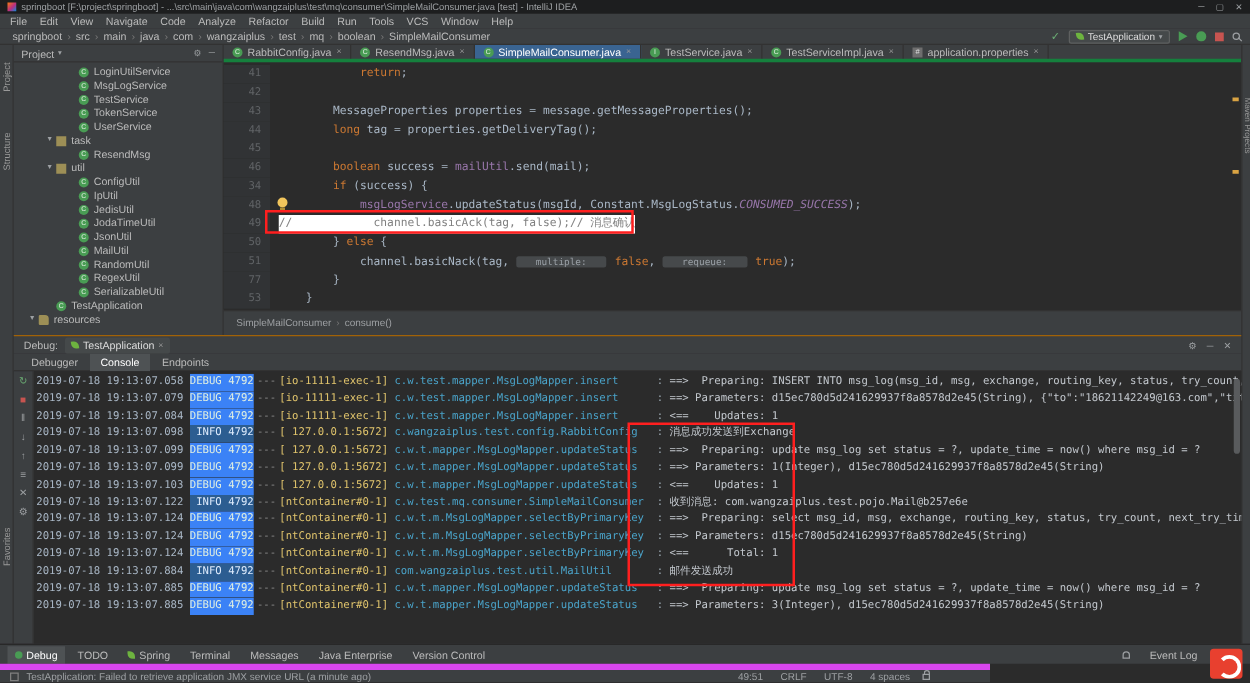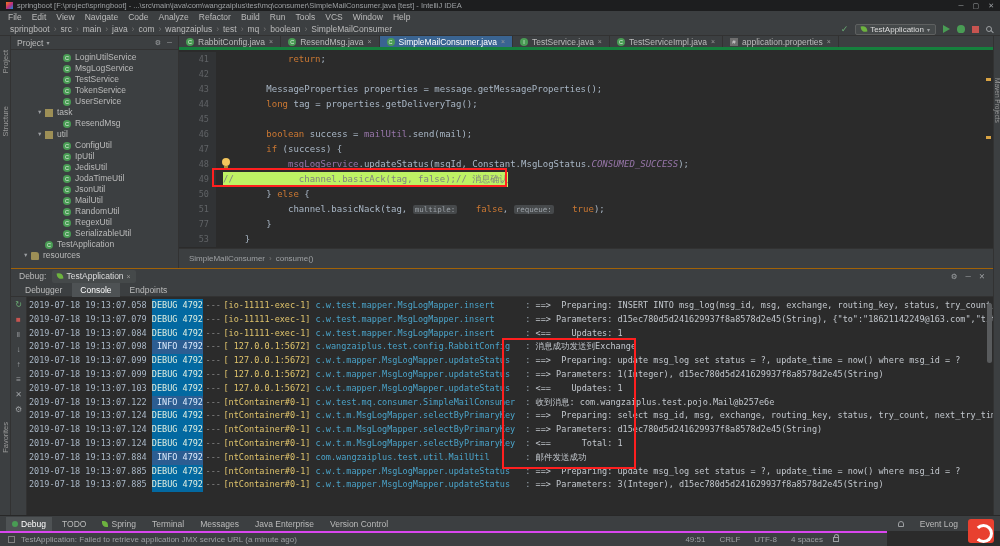--- a/index.html
+++ b/index.html
@@ -66,24 +66,24 @@
   .etab.active{background:#3a6491;color:#fff}
   .etab .tw-icon{margin-right:0}
   .tclose{font-size:7px;color:#999}
 
   
   #code{position:absolute;left:179px;top:50px;width:814px;height:198px;background:#2b2b2b;overflow:hidden;padding-top:2px}
   .crow{display:flex;height:15px;font:9px/15px "DejaVu Sans Mono",monospace}
   .gut{width:37px;flex:none;background:#313335;color:#606366;text-align:right;padding-right:7px;font-size:8.5px}
   .src{padding-left:7px;white-space:pre;color:#a9b7c6;overflow:hidden}
   .seg{display:inline-block;white-space:pre}
-  .crow.row-sel .seg{background:#bef264}
+  .crow.row-sel .seg{background:#ffffff}
   .c-d{color:#a9b7c6}.c-kw{color:#cc7832}.c-f{color:#9876aa}
   .c-cn{color:#9876aa;font-style:italic}.c-com{color:#808080}
-  .c-h{background:#46494b;color:#9aa0a6;border-radius:2px;font-size:7.5px;padding:0 2px;margin-right:13px}
+  .c-h{background:#46494b;color:#9aa0a6;border-radius:2px;font-size:7.5px;padding:0 16px;margin-right:1px}
   #bulb{position:absolute;left:222px;top:158px;width:8px;height:8px;border-radius:50%;background:#f2c55c;z-index:6}
   #bulb::after{content:"";position:absolute;left:2px;bottom:-2px;width:4px;height:2px;background:#b08d33}
 
   
   #ecrumbs{position:absolute;left:179px;top:248px;width:814px;height:20px;background:#3c3f41;border-top:1px solid #323232;display:flex;align-items:center;padding-left:10px;font-size:8px;color:#9da0a3}
 
   
   #dhead{position:absolute;left:11px;top:268px;width:982px;height:15px;background:#3c3f41;border-top:1px solid #a16207;display:flex;align-items:center;gap:6px;padding:0 8px}
   .dlabel{font-size:8.5px;color:#bbb}
   .dsession{display:inline-flex;align-items:center;gap:3px;height:13px;padding:0 5px;background:#45494a;font-size:8.5px;color:#ddd;border-radius:2px}
@@ -93,21 +93,21 @@
   .dtab.active{background:#4e5254;color:#fff}
   #dbody{position:absolute;left:11px;top:297px;width:982px;height:218px;background:#2b2b2b;display:flex}
   .dstrip{width:16px;flex:none;background:#3c3f41;border-right:1px solid #323232;display:flex;flex-direction:column;align-items:center;padding-top:4px;gap:7px}
   .gico{font-size:8px;color:#9da0a3;line-height:8px}
   .g-rerun{color:#6aab73}.g-stop{color:#c75450}
   .dlogs{flex:1;overflow:hidden;padding:2px 0 0 2px}
   .log{white-space:nowrap;overflow:hidden;font:8.5px/13.8px "DejaVu Sans Mono",monospace;height:13.8px}
   .log span{display:inline-block;vertical-align:top}
   .l-t{width:24ch;color:#a9b7c6}
   .chip{width:10ch;text-align:right}
-  .lv-debug{background:#0369a1;color:#dfeee0}
+  .lv-debug{background:#3b82f6;color:#dfeee0}
   .lv-info{background:#2c5d91;color:#dceafc}
   .l-sep{width:4ch;text-align:center;color:#8a8a8a}
   .l-th{width:18ch;color:#e0c46c}
   .l-lg{width:40ch;color:#4aa3c9}
   .l-co{width:3ch;text-align:center;color:#9aa7b0}
   .l-m{white-space:pre;color:#c3c8ce}
   .dscroll{position:absolute;right:1px;top:6px;width:5px;height:60px;background:#595b5d;border-radius:3px}
 
   
   #redbox1{position:absolute;left:212px;top:168px;width:295px;height:19px;border:2px solid #ff1f1f;z-index:60}
@@ -118,21 +118,21 @@
   .bb-list{position:absolute;left:6px;top:1px;display:flex;align-items:flex-start;gap:4px;height:14px}
   .bitem{display:flex;align-items:center;gap:3px;padding:0 6px;height:14px;line-height:14px;font-size:8.5px;color:#bbb}
   .bitem.active{background:#4e5254;color:#fff}
   .bicon{display:none}
   .bicon.ic-bug{display:inline-block;width:6px;height:6px;border-radius:50%;background:#499C54}
   .bicon.ic-leaf{display:inline-block;width:6px;height:6px;background:#6db33f;border-radius:0 70% 0 70%}
   .bb-right{position:absolute;right:42px;top:1px;height:14px;line-height:14px;font-size:8.5px;color:#bbb;display:flex;align-items:center;gap:16px}
   .i-bell{display:inline-block;width:6px;height:6px;border:1px solid #9da0a3;border-radius:50% 50% 0 0}
 
   
-  #statusbar{position:absolute;left:0;top:531px;width:887px;height:15px;background:#3c3f41;border-top:2px solid #d946ef;display:flex;align-items:center;gap:6px;padding:0 8px;font-size:8px;color:#9da0a3}
+  #statusbar{position:absolute;left:0;top:531px;width:792px;height:15px;background:#3c3f41;border-top:5px solid #d946ef;display:flex;align-items:center;gap:6px;padding:0 8px;font-size:8px;color:#9da0a3}
   .i-gridicon{display:inline-block;width:7px;height:7px;border:1px solid #808080;flex:none}
   #status-msg{white-space:nowrap;overflow:hidden}
   .sb-right{margin-left:auto;display:flex;align-items:center;gap:14px;padding-right:4px}
   .i-lock{position:relative;display:inline-block;width:6px;height:5px;border:1px solid #9da0a3;margin-right:40px}
   .i-lock::before{content:"";position:absolute;left:0px;top:-4px;width:3px;height:3px;border:1px solid #9da0a3;border-bottom:none;border-radius:3px 3px 0 0}
 
   
   #watermark{position:absolute;right:6px;bottom:3px;width:26px;height:24px;background:#e8402f;border-radius:3px;z-index:70}
   #watermark::after{content:"";position:absolute;left:6px;top:5px;width:13px;height:13px;border:3px solid #fff;border-left-color:transparent;border-radius:50%}
 </style>
@@ -395,21 +395,21 @@
         <span class="gut">45</span>
         <span class="src"><span class="seg"></span></span>
       </div>
 
       <div class="crow">
         <span class="gut">46</span>
         <span class="src"><span class="seg"><span class="c-d">        </span><span class="c-kw">boolean</span><span class="c-d"> success = </span><span class="c-f">mailUtil</span><span class="c-d">.send(mail);</span></span></span>
       </div>
 
       <div class="crow">
-        <span class="gut">47</span>
+        <span class="gut">34</span>
         <span class="src"><span class="seg"><span class="c-d">        </span><span class="c-kw">if</span><span class="c-d"> (success) {</span></span></span>
       </div>
 
       <div class="crow">
         <span class="gut">48</span>
         <span class="src"><span class="seg"><span class="c-d">            </span><span class="c-f">msgLogService</span><span class="c-d">.updateStatus(msgId, Constant.MsgLogStatus.</span><span class="c-cn">CONSUMED_SUCCESS</span><span class="c-d">);</span></span></span>
       </div>
 
       <div class="crow row-sel">
         <span class="gut">49</span>

